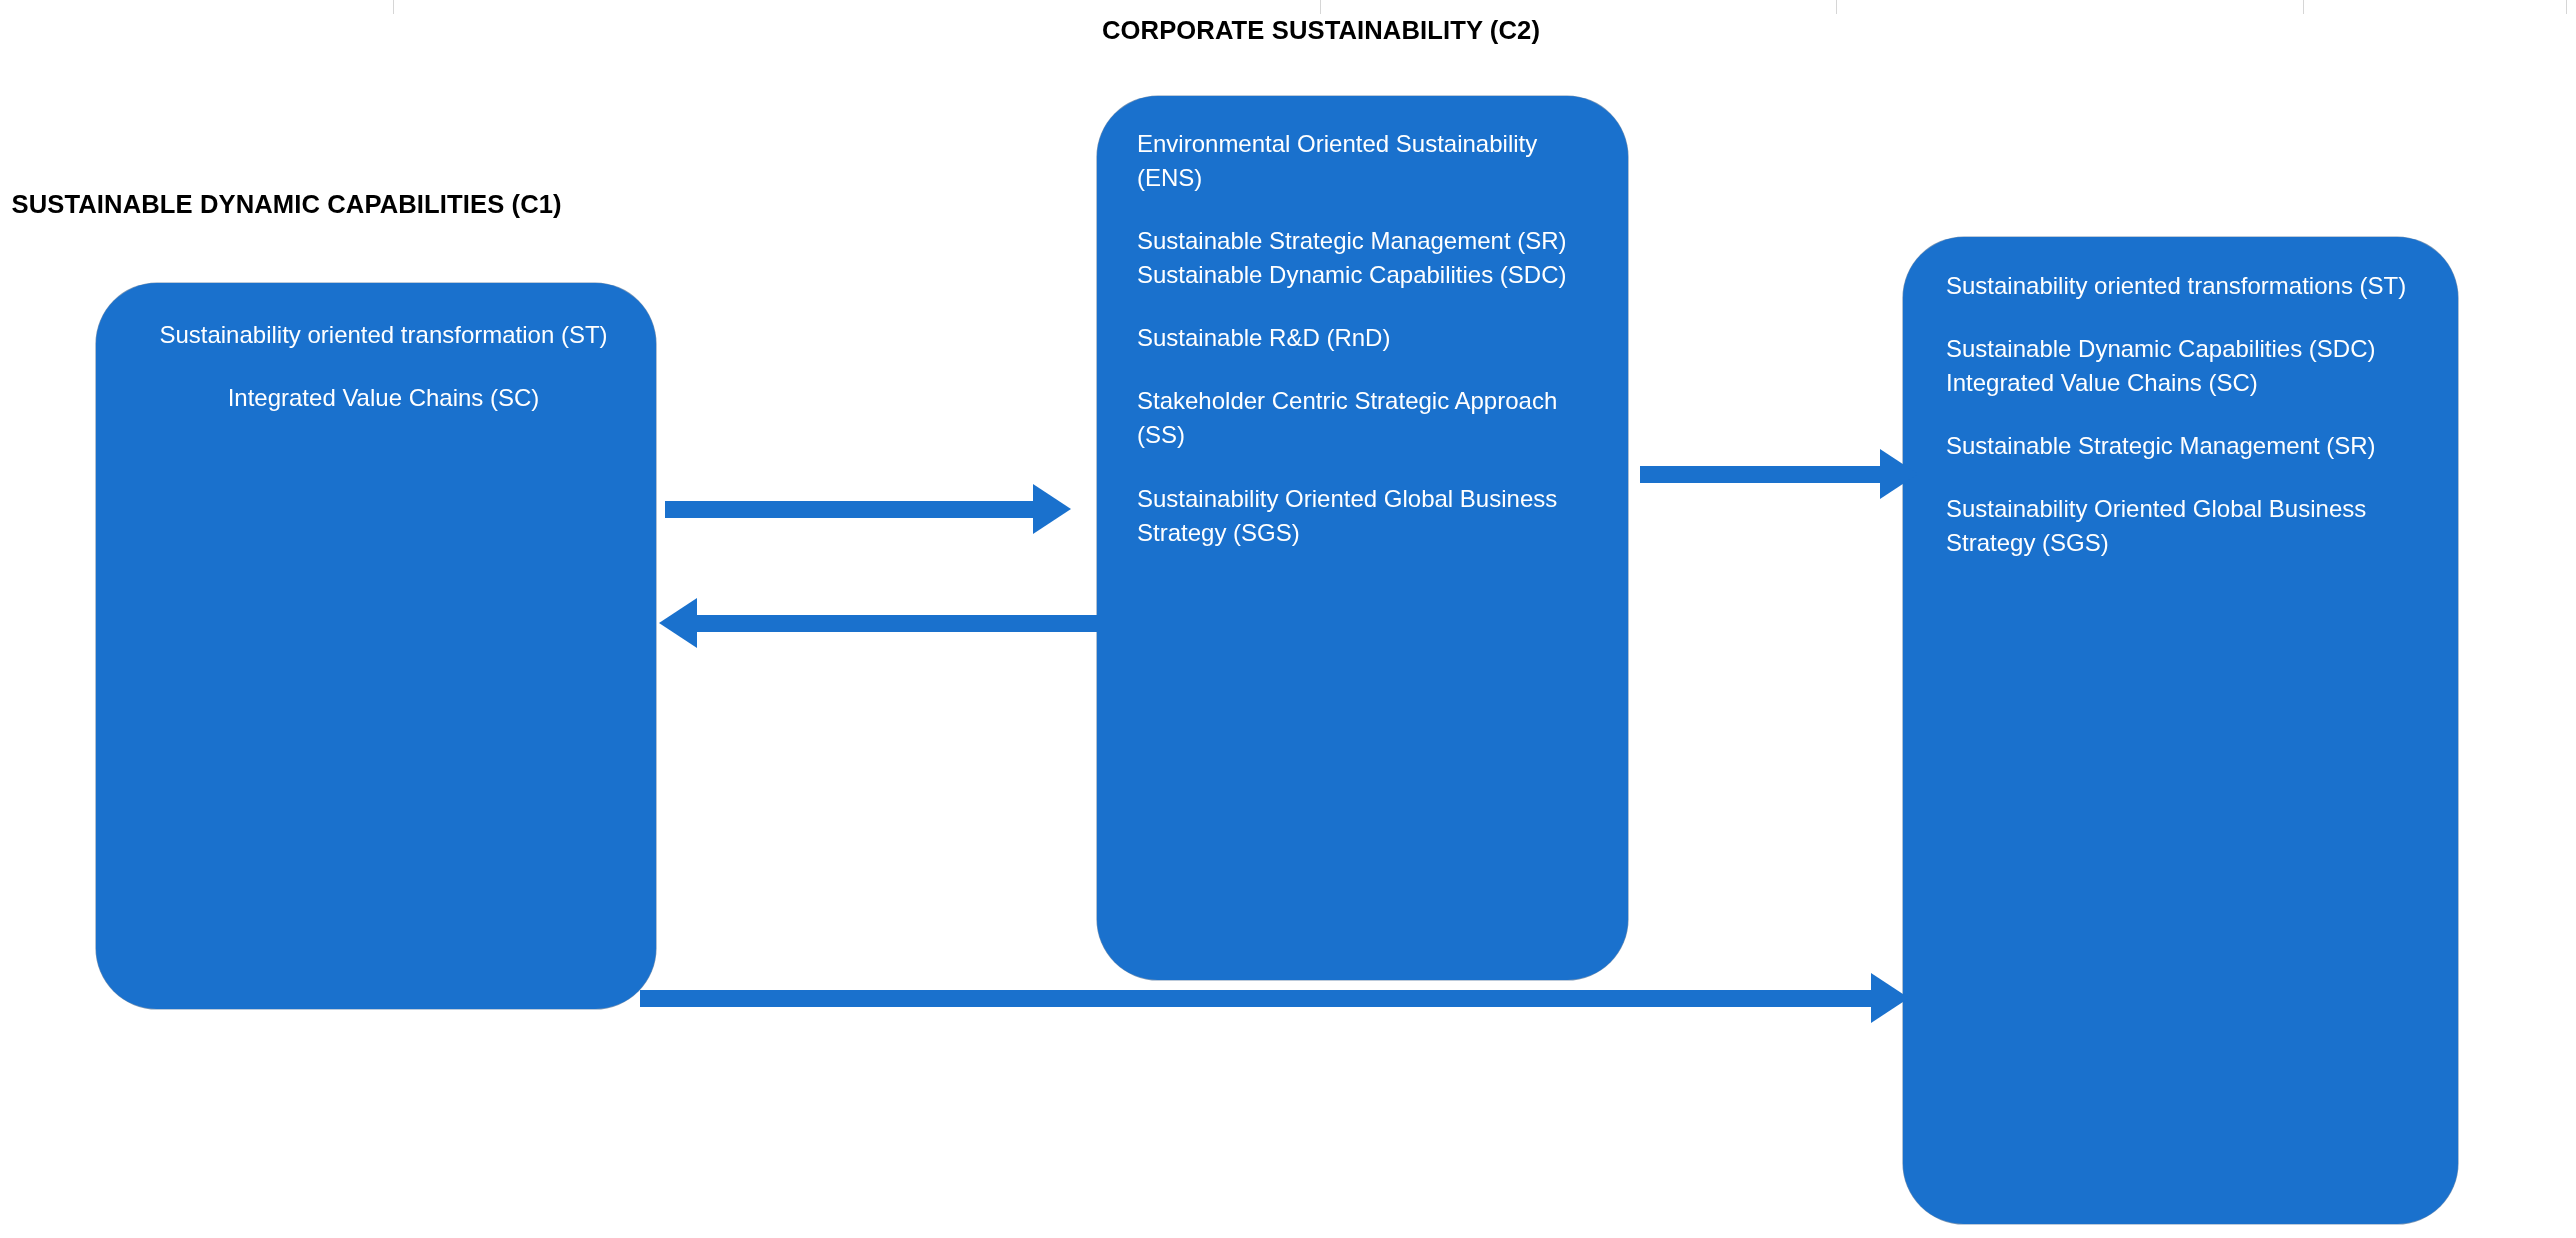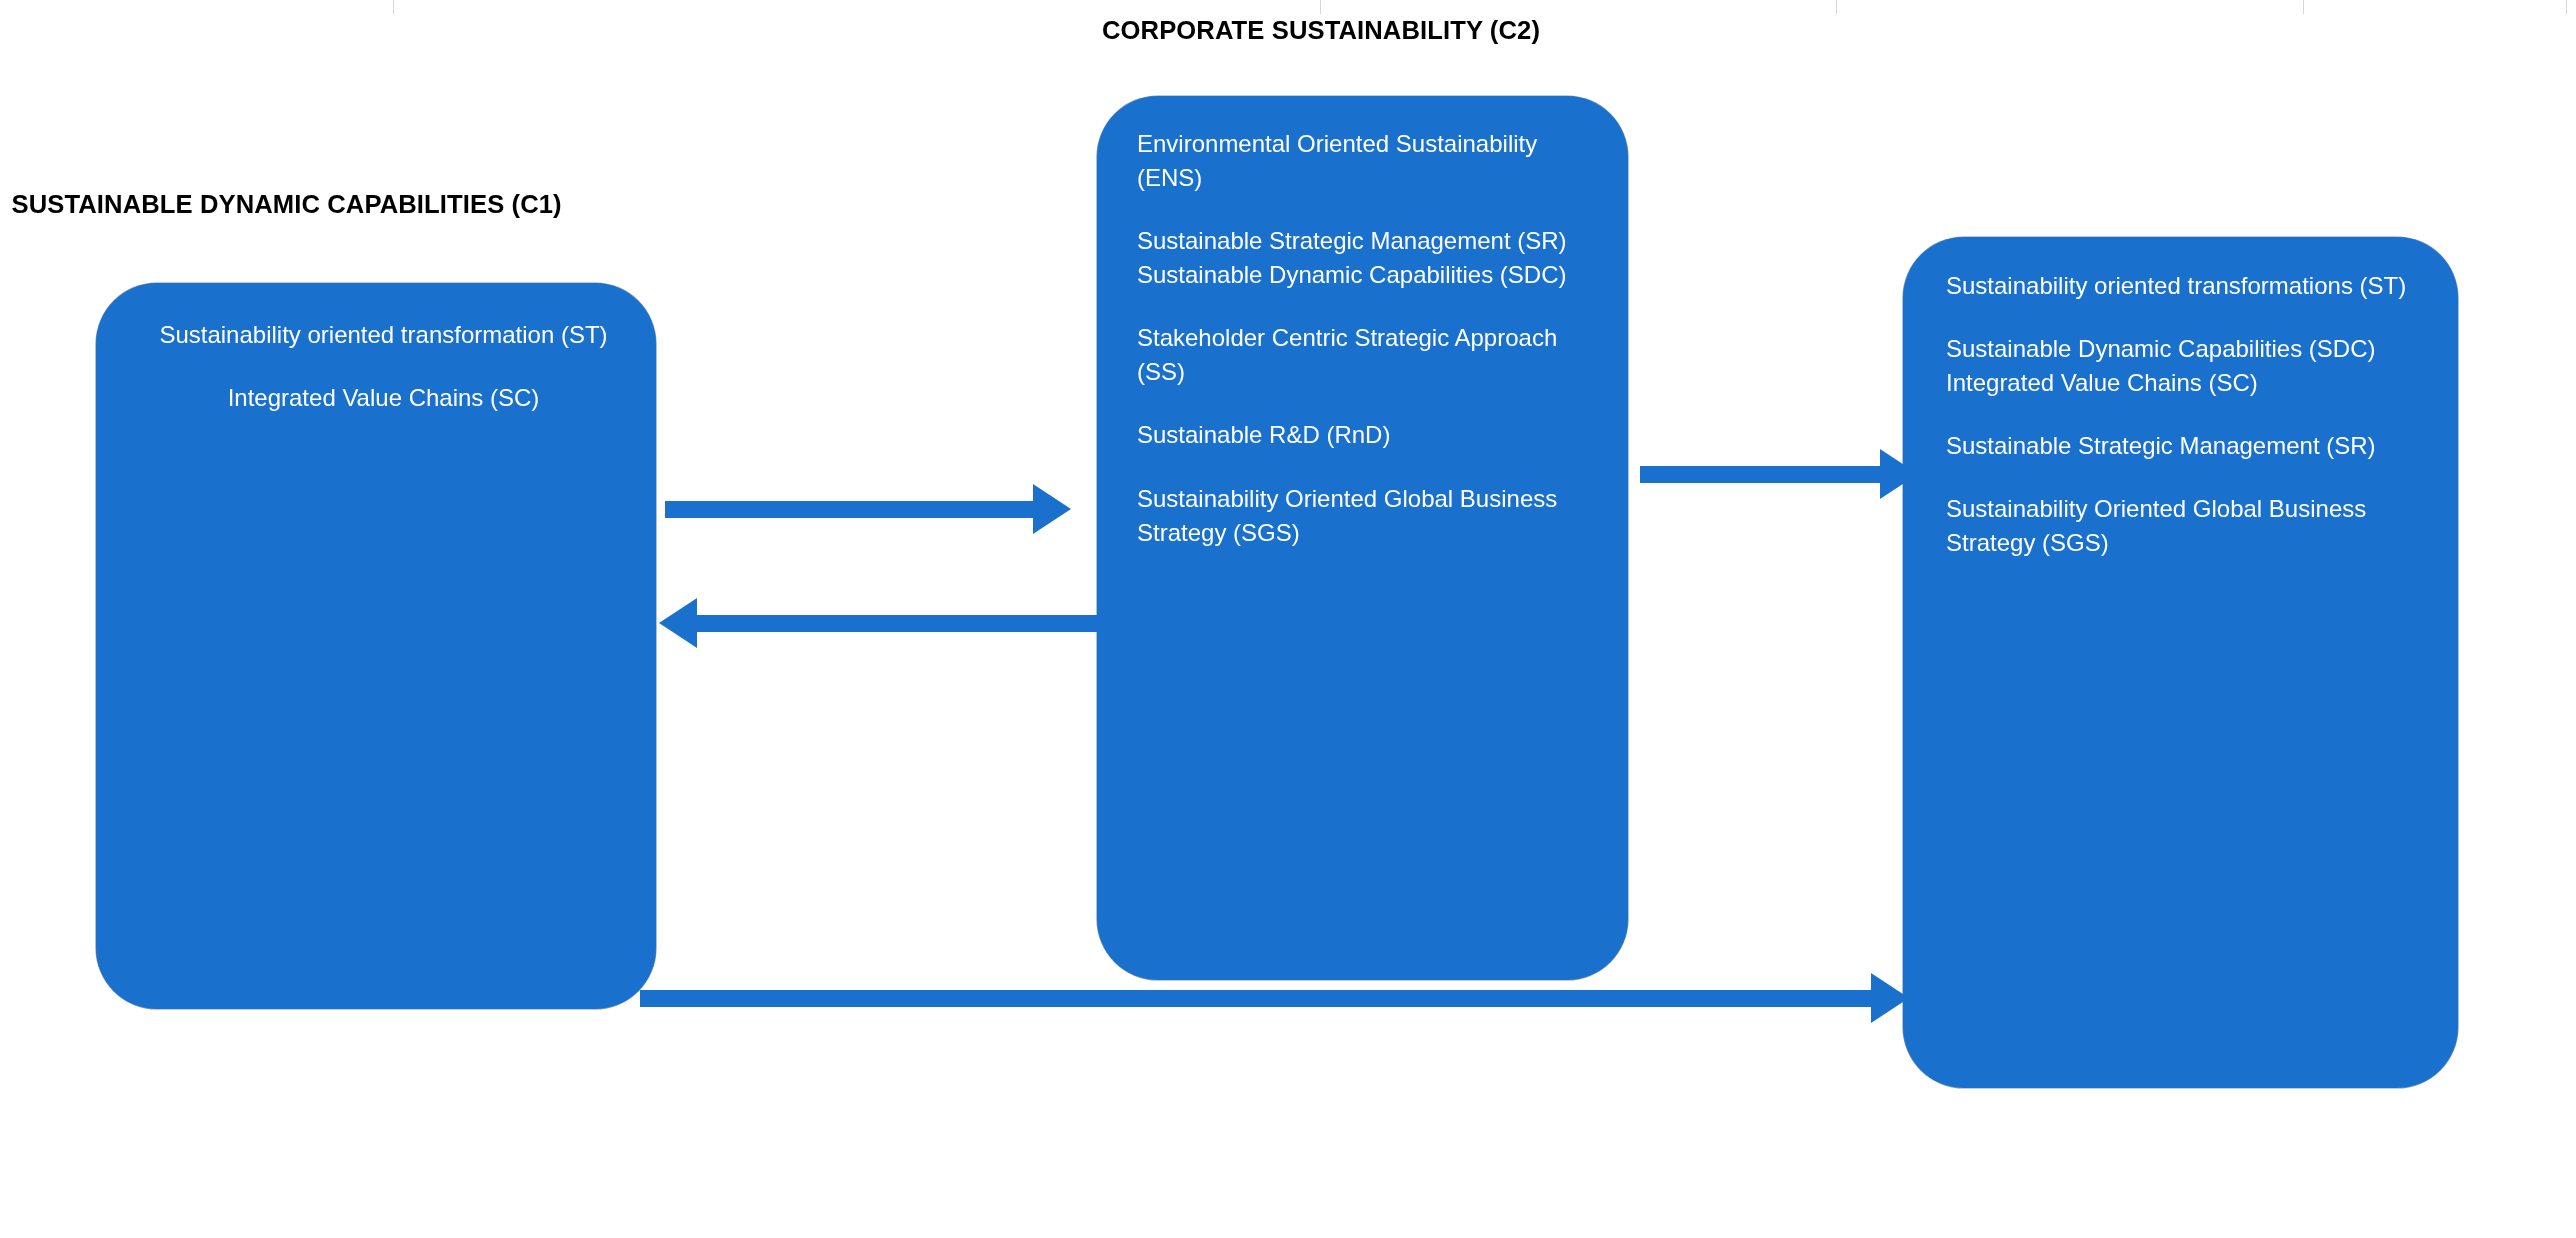--- a/index.html
+++ b/index.html
@@ -36,21 +36,21 @@
   
   .box {
     position: absolute;
     background: #1a71cd;
     border-radius: 61px;
     box-sizing: border-box;
     box-shadow: 0 0 0 0.6px rgba(12,64,120,0.55);
   }
   #box-c1 { left: 96px;  top: 283px;  width: 560px;  height: 726px; text-align: center; }
   #box-c2 { left: 1097px; top: 96px;  width: 531px;  height: 884px; }
-  #box-c3 { left: 1903px; top: 237px;  width: 555px;  height: 851px; padding-left: 10px; }
+  #box-c3 { left: 1903px; top: 237px;  width: 555px;  height: 987px; padding-left: 10px; }
 
   .box-items {
     position: absolute;
     color: #ffffff;
     font-family: "Liberation Sans", sans-serif;
     font-size: 24px;
     line-height: 1.42;
   }
   #items-c1 { left: 51px;  top: 35px;  width: 473px; }
   #items-c2 { left: 40px;  top: 31px;  width: 467px; }
@@ -137,22 +137,22 @@
     </div>
   </div>
 
   <div class="col-title" id="title-c2">CORPORATE SUSTAINABILITY (C2)</div>
 
   <div class="box" id="box-c2">
     <div class="box-items" id="items-c2">
       <p class="item">Environmental Oriented Sustainability (ENS)</p>
       <p class="item tight">Sustainable Strategic Management (SR)</p>
       <p class="item">Sustainable Dynamic Capabilities (SDC)</p>
+      <p class="item"> Sustainable R&amp;D (RnD)</p>
       <p class="item">Stakeholder Centric Strategic Approach (SS)</p>
-      <p class="item"> Sustainable R&amp;D (RnD)</p>
       <p class="item last"> Sustainability Oriented Global Business Strategy (SGS)</p>
     </div>
   </div>
 
 
   <div class="box" id="box-c3">
     <div class="box-items" id="items-c3">
       <p class="item">Sustainability oriented transformations (ST)</p>
       <p class="item tight">Sustainable Dynamic Capabilities (SDC)</p>
       <p class="item">Integrated Value Chains (SC)</p>

